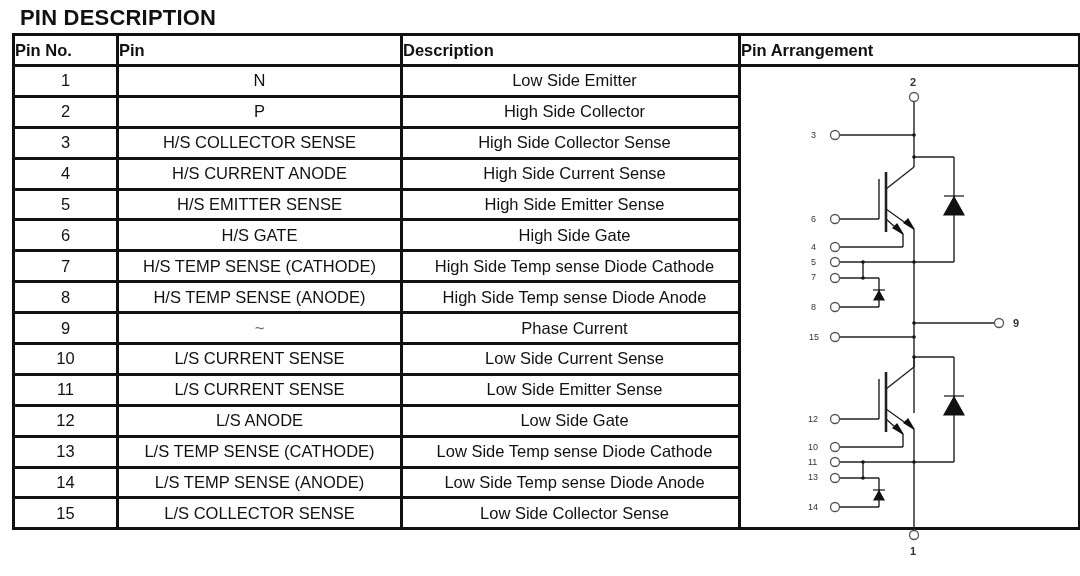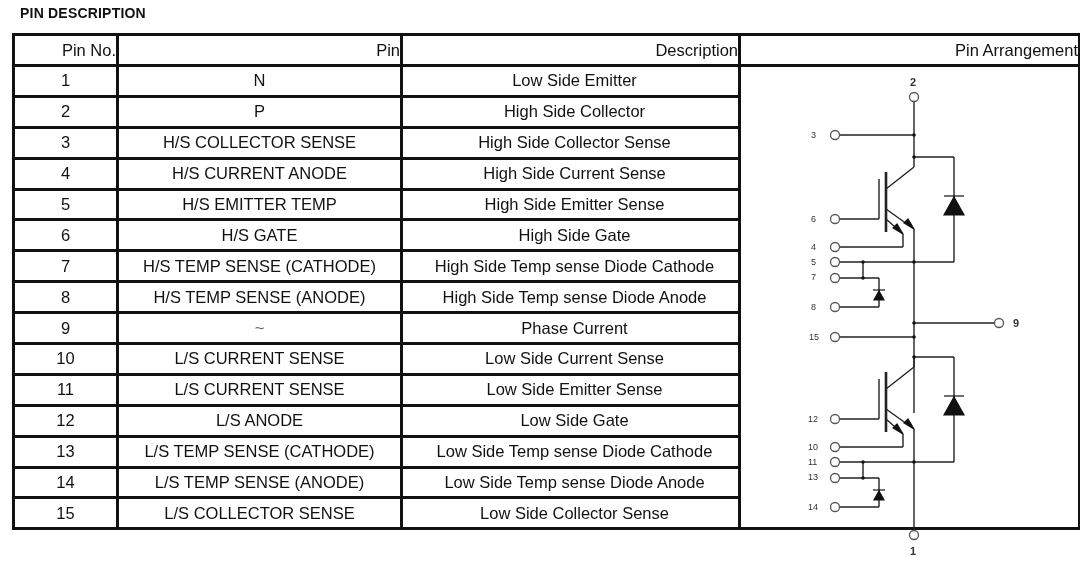--- a/index.html
+++ b/index.html
@@ -1,22 +1,22 @@
 <!DOCTYPE html>
 <html><head>
 <meta charset="utf-8">
 <style>
   html, body { margin: 0; padding: 0; background: #ffffff; }
   body { width: 1080px; height: 576px; position: relative; overflow: hidden;
          font-family: "Liberation Sans", sans-serif; color: #111; }
-  .title { position: absolute; left: 20px; top: 5px; font-size: 14px; font-weight: bold; letter-spacing: 0.2px; }
+  .title { position: absolute; left: 20px; top: 5px; font-size: 22px; font-weight: bold; letter-spacing: 0.2px; }
   table.pins { position: absolute; left: 12px; top: 33px; border-collapse: collapse;
                table-layout: fixed; width: 1066px; }
   table.pins th, table.pins td { border: 3px solid #111; font-size: 16.5px; padding: 0; }
-  table.pins th { height: 28px; font-weight: normal; text-align: right; }
+  table.pins th { height: 28px; font-weight: bold; text-align: left; }
   table.pins td { height: 27.9px; }
   td.c { text-align: center; }
   td.d { text-align: center; padding-left: 8px !important; }
   td.diagram { vertical-align: top; position: relative; }
   col.c1 { width: 104px; } col.c2 { width: 284px; } col.c3 { width: 338px; } col.c4 { width: 340px; }
   .tilde { color: #666; font-size: 14px; }
   svg text { font-family: "Liberation Sans", sans-serif; }
 </style>
 </head>
 <body>
@@ -176,21 +176,21 @@
         <td class="c">H/S COLLECTOR SENSE</td>
         <td class="d">High Side Collector Sense</td>
       </tr>
     <tr>
         <td class="c">4</td>
         <td class="c">H/S CURRENT ANODE</td>
         <td class="d">High Side Current Sense</td>
       </tr>
     <tr>
         <td class="c">5</td>
-        <td class="c">H/S EMITTER TEMP</td>
+        <td class="c">H/S EMITTER SENSE</td>
         <td class="d">High Side Emitter Sense</td>
       </tr>
     <tr>
         <td class="c">6</td>
         <td class="c">H/S GATE</td>
         <td class="d">High Side Gate</td>
       </tr>
     <tr>
         <td class="c">7</td>
         <td class="c">H/S TEMP SENSE (CATHODE)</td>

